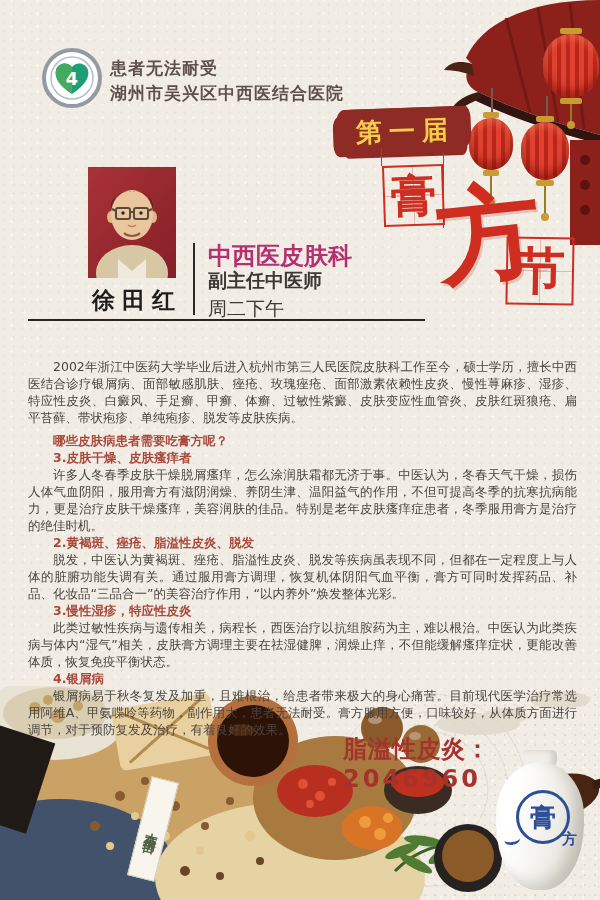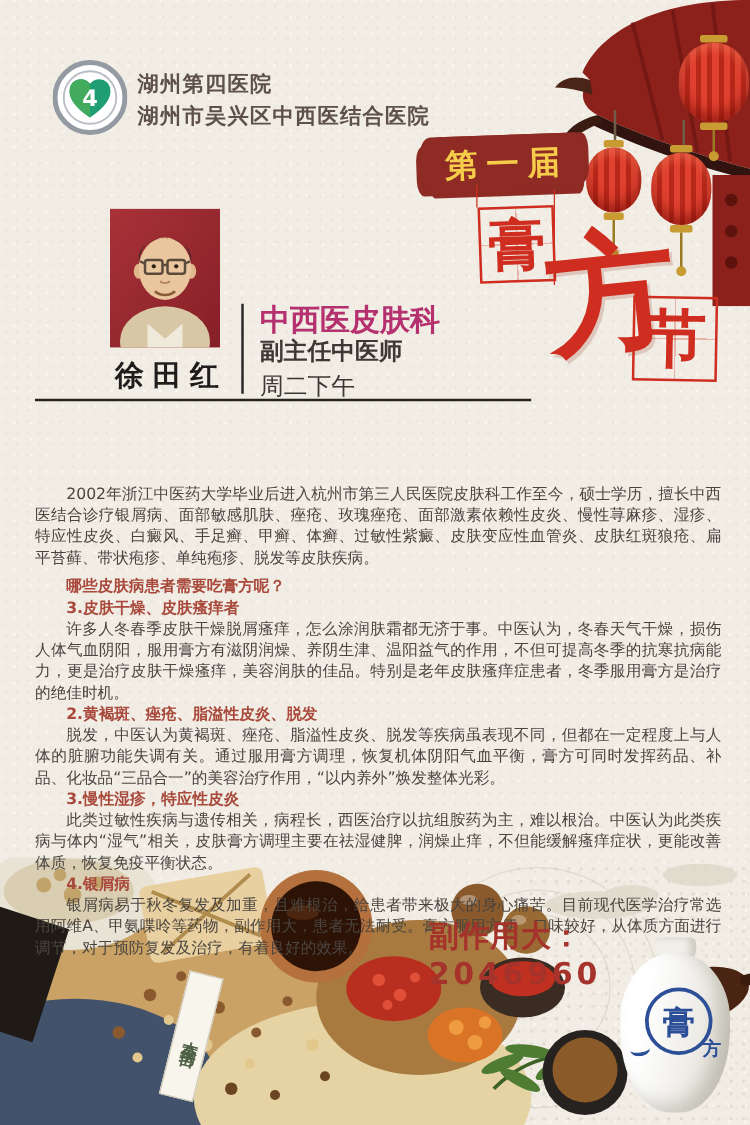--- a/index.html
+++ b/index.html
@@ -48,21 +48,21 @@
     letter-spacing:7px;z-index:3;}
   .vline{position:absolute;left:193px;top:243px;width:2px;height:72px;background:#2c2a28;z-index:3;}
   .doc-dept{position:absolute;left:208px;top:240px;font-size:24px;font-weight:bold;color:#b5306e;z-index:3;}
   .doc-title{position:absolute;left:208px;top:268px;font-size:19px;font-weight:bold;color:#3d3834;z-index:3;}
   .doc-sched{position:absolute;left:208px;top:296px;font-size:19px;font-weight:normal;color:#3d3834;z-index:3;}
   .hrule{position:absolute;left:28px;top:319px;width:397px;height:2px;background:#26241f;z-index:3;}
   .doc-hosp{position:absolute;left:28px;top:327px;font-size:22px;font-weight:bold;color:#b5306e;
     letter-spacing:2px;z-index:3;}
   
   .content{position:absolute;left:28px;top:358px;width:549px;z-index:5;color:#4a453f;
-    font-size:12.5px;line-height:17px;text-align:justify;margin-top:28px;}
+    font-size:12.5px;line-height:17px;text-align:justify;}
   .content p{margin:0;text-indent:2em;}
   .content .q{color:#a8493b;font-weight:bold;margin-top:6px;}
   .content .h{color:#a8493b;font-weight:bold;}
   
   .collage{position:absolute;left:0;top:686px;width:600px;height:214px;z-index:1;}
   .texture-dots{position:absolute;left:410px;top:690px;width:190px;height:210px;z-index:1;
     background:radial-gradient(rgba(160,150,125,.20) 1px, transparent 1.5px) 0 0/10px 10px;}
   .book-strip{position:absolute;left:139px;top:778px;width:26px;height:100px;background:#f8f5ec;
     border:1px solid #cfc8b6;transform:rotate(14deg);z-index:3;
     display:flex;align-items:center;justify-content:center;}
@@ -90,21 +90,21 @@
 <div class="poster">
 
   <svg class="logo" viewBox="0 0 60 60">
     <circle cx="30" cy="30" r="28" fill="#ffffff" stroke="#939aa2" stroke-width="4"></circle>
     <circle cx="30" cy="30" r="21" fill="none" stroke="#b9bec4" stroke-width="1.5"></circle>
     <path d="M30 46 C18 38 12 30 14 22 C16 15 25 13 30 19 C35 13 44 15 46 22 C48 30 42 38 30 46 Z" fill="#1f9e73"></path>
     <path d="M30 46 C18 38 12 30 14 22 C16 15 25 13 30 19 Z" fill="#43ab5e"></path>
     <text x="30" y="37" text-anchor="middle" font-size="18" font-weight="bold" fill="#ffffff">4</text>
   </svg>
   <div class="hospital-names">
-    <div>湖州第四医院</div>
+    <div>患者无法耐受</div>
     <div>湖州市吴兴区中西医结合医院</div>
   </div>
 
   <svg class="roof" viewBox="0 0 180 245">
     <path d="M180 0 L180 135 C130 122 92 108 58 92 C46 86 42 74 52 64 L46 58 C62 22 110 0 180 0 Z" fill="#8c211b"></path>
     <path d="M180 135 C130 122 92 108 58 92 L54 100 C90 117 130 131 180 144 Z" fill="#311410"></path>
     <path d="M58 92 C42 96 32 104 28 116 C40 110 50 102 62 98 Z" fill="#3a1c12"></path>
     <path d="M52 64 C40 60 30 62 24 70 C34 70 44 72 54 76 Z" fill="#4a2416"></path>
     <g stroke="#6d1712" stroke-width="3" fill="none" opacity=".8">
       <path d="M86 18 L110 112"></path>
@@ -295,21 +295,21 @@
       <ellipse cx="552" cy="106" rx="26" ry="13" fill="#1d0b04"></ellipse>
       <rect x="594" y="103" width="26" height="9" rx="4" fill="#3a1c0e"></rect>
     </g>
   </svg>
 
   <div class="book-strip">
     <span>本草纲目</span>
   </div>
 
   <div class="hotline">
-    <span>副作用大：</span><span class="num">2046960</span>
+    <span>脂溢性皮炎：</span><span class="num">2046960</span>
   </div>
 
   <div class="jar">
     <div class="jar-lid"></div>
     <div class="jar-body"></div>
     <div class="jar-ring">
       <span>膏</span>
     </div>
     <span class="jar-sub">方</span>
     <div class="jar-mark"></div>

